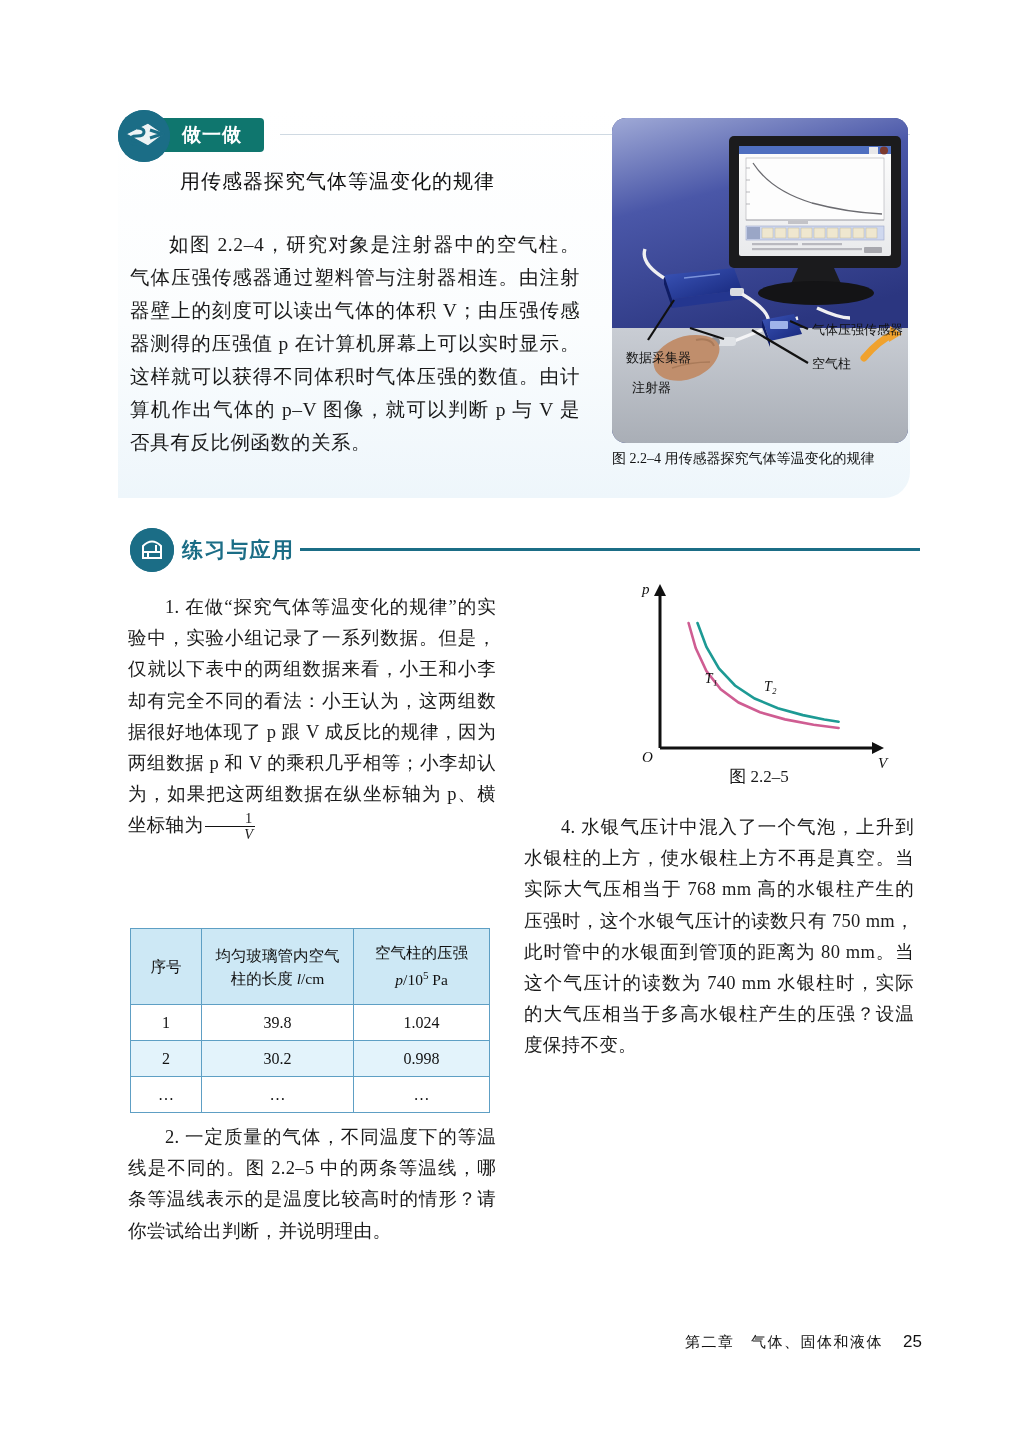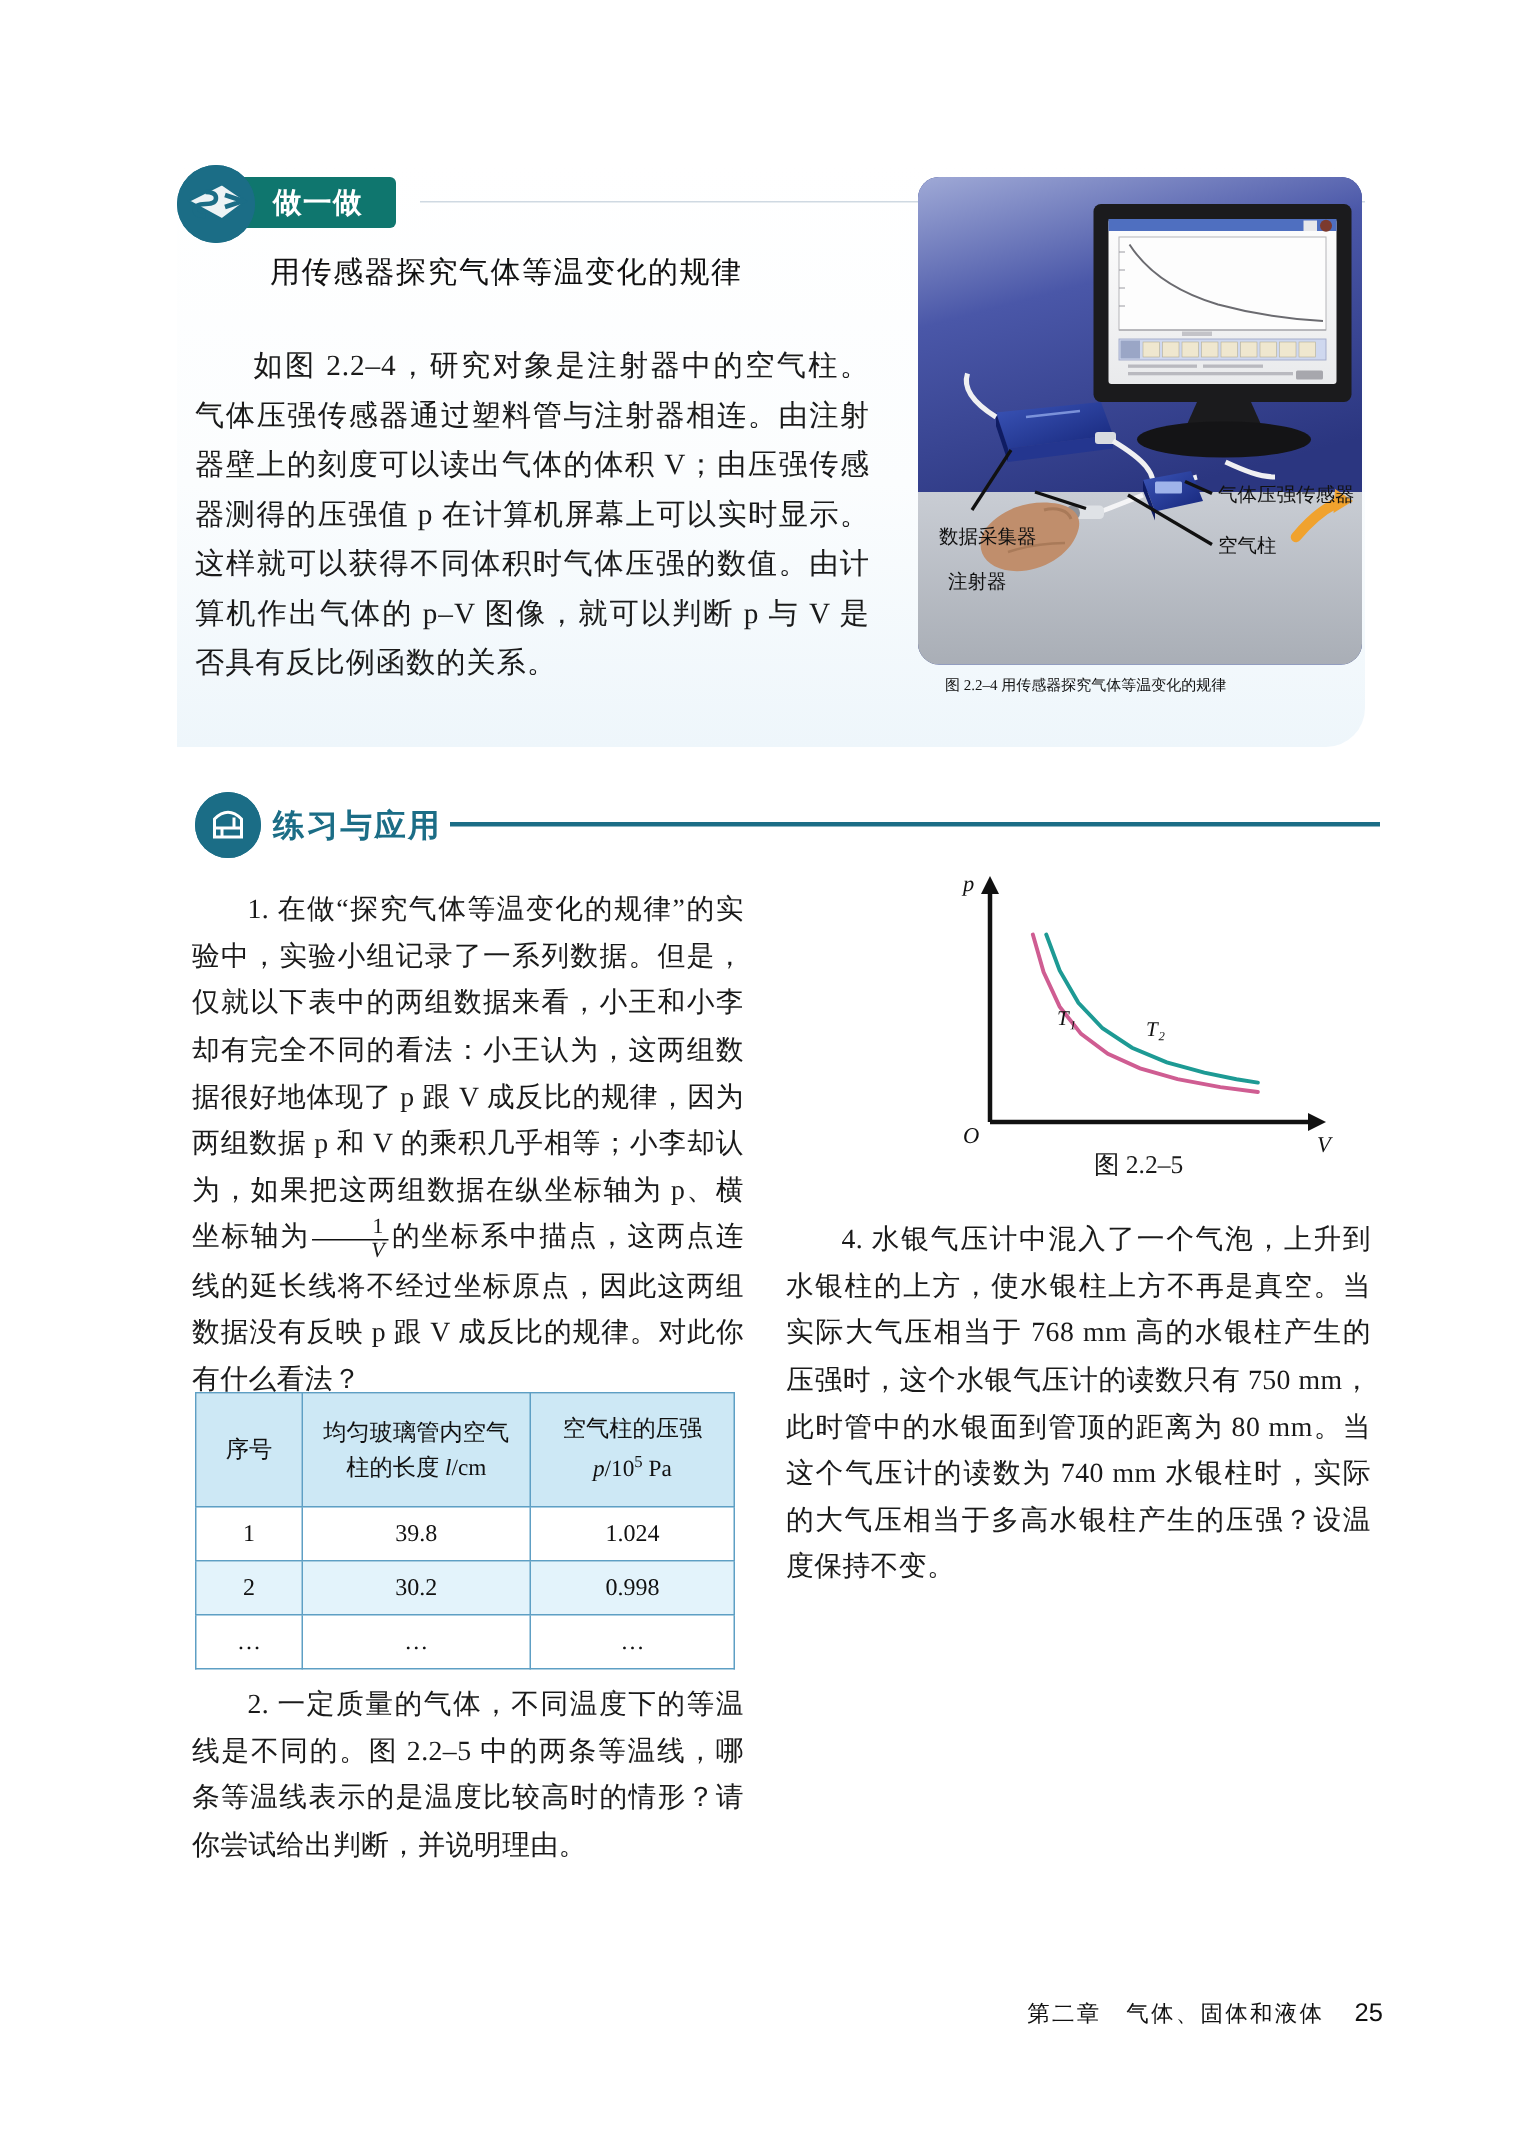--- a/index.html
+++ b/index.html
@@ -58,21 +58,21 @@
   
   .photo-wrap {
     position:absolute; left:612px; top:118px;
     width:296px; height:325px;
     border-radius:14px; overflow:hidden;
     background:#2d3d86;
   }
   .photo-svg { display:block; }
   .fig-caption-1 {
     position:absolute; left:612px; top:450px; width:300px;
-    font-size:10px; text-align:left; color:#111;margin-left:18px;
+    font-size:14px; text-align:left; color:#111;
   }
 
   
   .prac-badge {
     position:absolute; left:130px; top:528px;
     width:44px; height:44px; border-radius:50%;
     background:#1b6d86;
   }
   .prac-title {
     position:absolute; left:182px; top:536px;
@@ -297,21 +297,21 @@
     <path d="M13 24 L31 24" stroke="#ffffff" stroke-width="2"></path>
     <path d="M18 24 L18 30" stroke="#ffffff" stroke-width="2"></path>
     <path d="M26 17 L26 24" stroke="#ffffff" stroke-width="2"></path>
   </svg>
 </div>
 <div class="prac-title">练习与应用</div>
 <div class="prac-rule"></div>
 
 <div class="col-left">
   <p class="q">
-    <span>1. 在做“探究气体等温变化的规律”的实验中，实验小组记录了一系列数据。但是，仅就以下表中的两组数据来看，小王和小李却有完全不同的看法：小王认为，这两组数据很好地体现了 p 跟 V 成反比的规律，因为两组数据 p 和 V 的乘积几乎相等；小李却认为，如果把这两组数据在纵坐标轴为 p、横坐标轴为</span><span class="frac"><span class="num">1</span><span class="den">V</span></span><span>的坐标系中描点，这两点连线的延长线将不经过坐标原点，因此这两组数据没有反映 p 跟 V 成反比的规律。对此你有什么看法？</span>
+    <span>1. 在做“探究气体等温变化的规律”的实验中，实验小组记录了一系列数据。但是，仅就以下表中的两组数据来看，小王和小李却有完全不同的看法：小王认为，这两组数据很好地体现了 p 跟 V 成反比的规律，因为两组数据 p 和 V 的乘积几乎相等；小李却认为，如果把这两组数据在纵坐标轴为 p、横坐标轴为</span><span class="frac"><span class="num">1</span><span class="den">V</span></span>
   </p>
 </div>
 
 <table class="data-table">
   <thead>
     <tr>
       <th class="col-idx">序号</th>
       <th class="col-len">
         <span>均匀玻璃管内空气</span><br>
         <span>柱的长度 </span><span class="ital">l</span><span>/cm</span>

